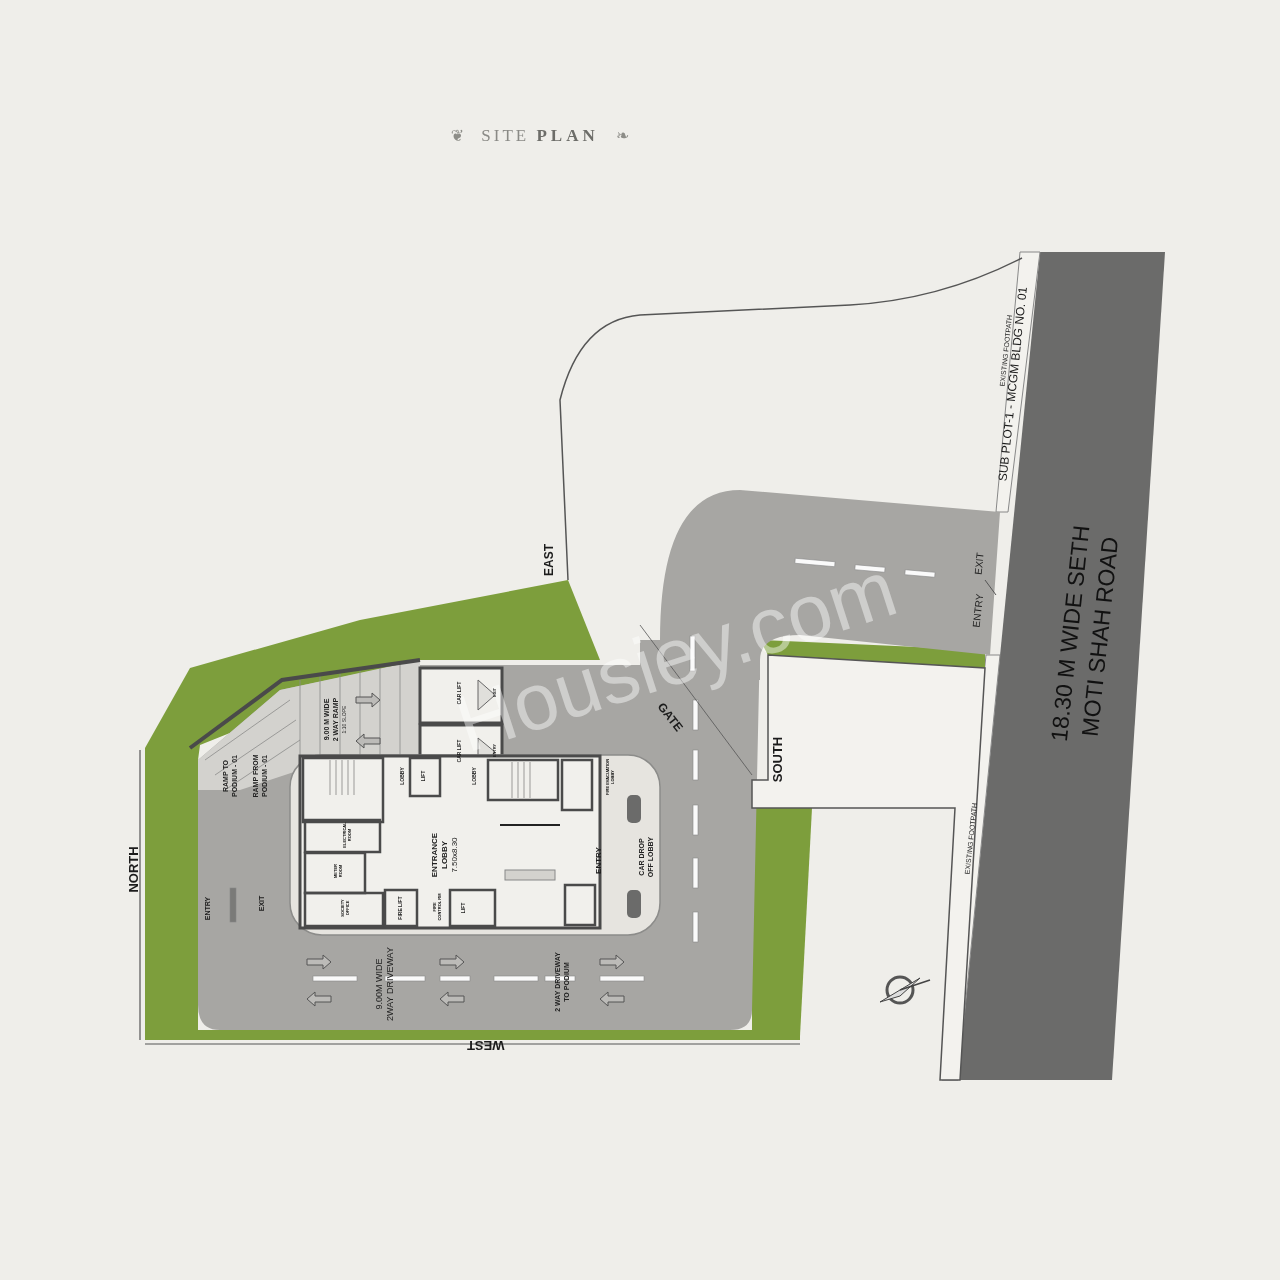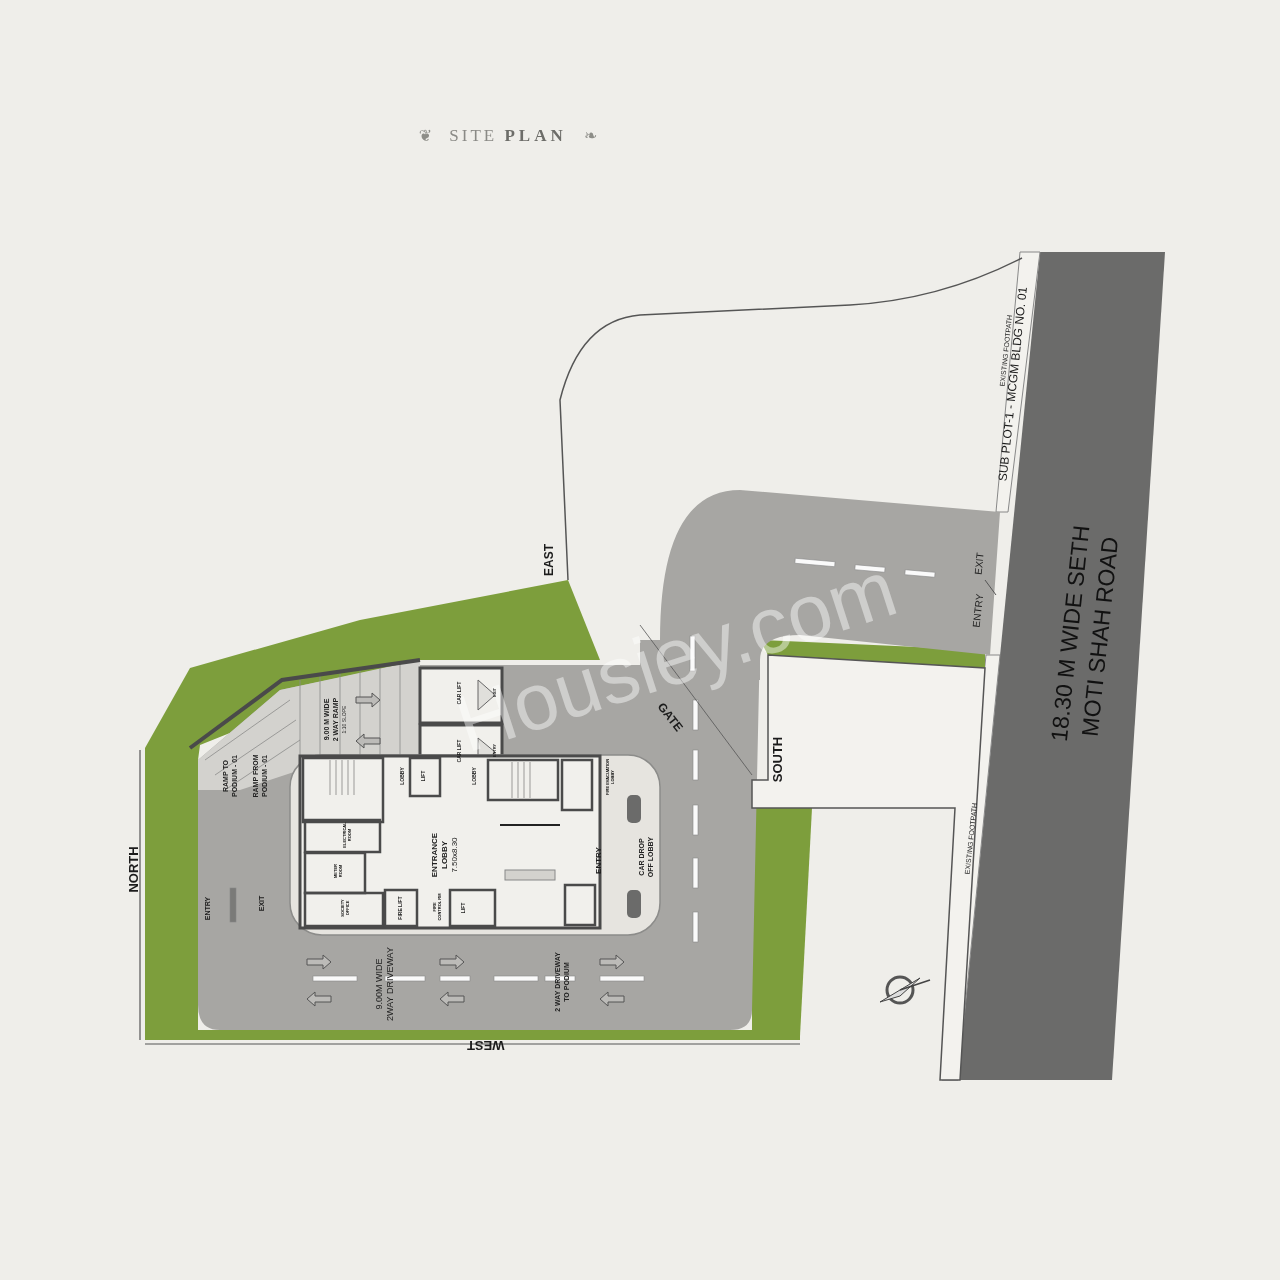--- a/index.html
+++ b/index.html
@@ -1,18 +1,18 @@
 <!DOCTYPE html>
 <html><head>
 <meta charset="utf-8">
 <style>
   html,body{margin:0;padding:0;}
   body{width:1280px;height:1280px;background:#efeeea;position:relative;overflow:hidden;font-family:"Liberation Sans",sans-serif;}
   #plan{position:absolute;left:0;top:0;width:1280px;height:1280px;}
-  .title{position:absolute;left:0;top:126px;width:1016px;text-align:center;font-family:"Liberation Serif",serif;font-size:17px;letter-spacing:3px;color:#8a8a86;}
+  .title{position:absolute;left:0;top:126px;width:1016px;text-align:center;font-family:"Liberation Serif",serif;font-size:17px;letter-spacing:3px;color:#8a8a86;padding-left:32px;}
   .title .bold{color:#6d6d69;font-weight:bold;letter-spacing:4px;}
   .title .leaf{color:#8d8d88;font-size:16px;margin:0 10px;letter-spacing:0;}
   .lbl{position:absolute;white-space:nowrap;color:#1c1c1c;font-weight:bold;transform-origin:center center;}
 </style>
 </head>
 <body>
 
 <svg id="plan" viewBox="0 0 1280 1280" xmlns="http://www.w3.org/2000/svg">
 
   <polygon points="1040,252 1165,252 1112,1080 958,1080" fill="#6b6b6a"></polygon>

